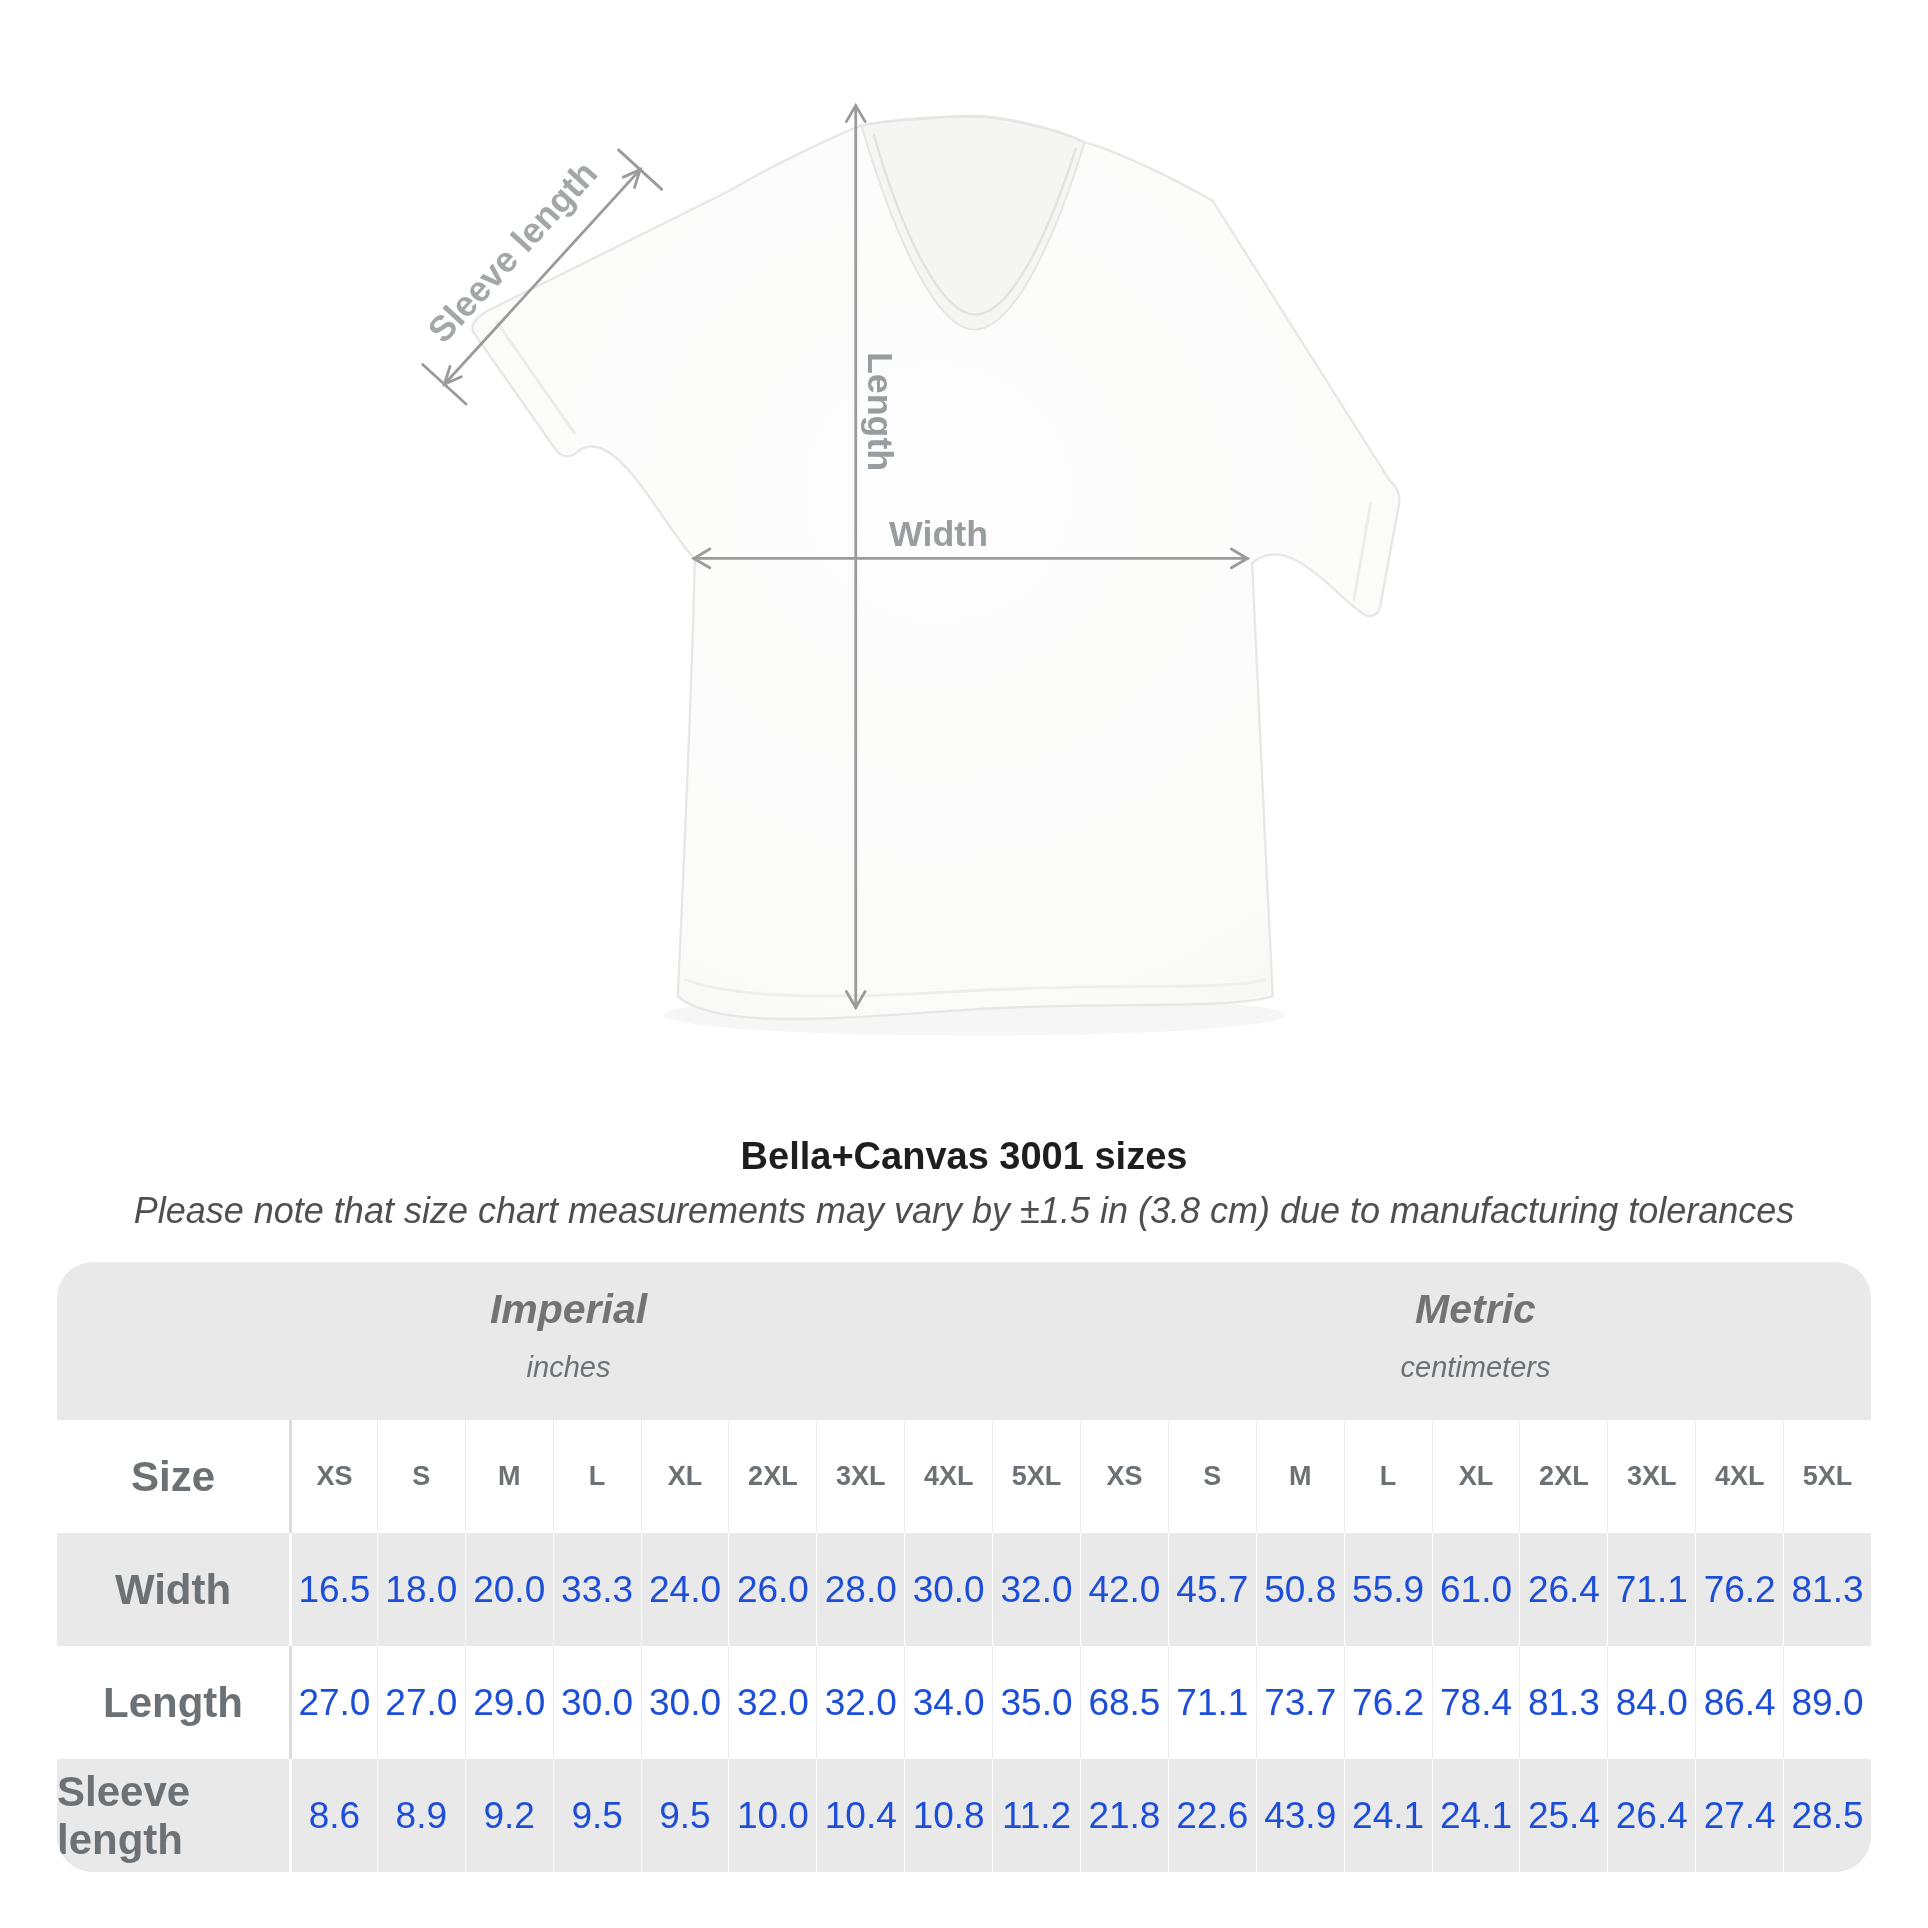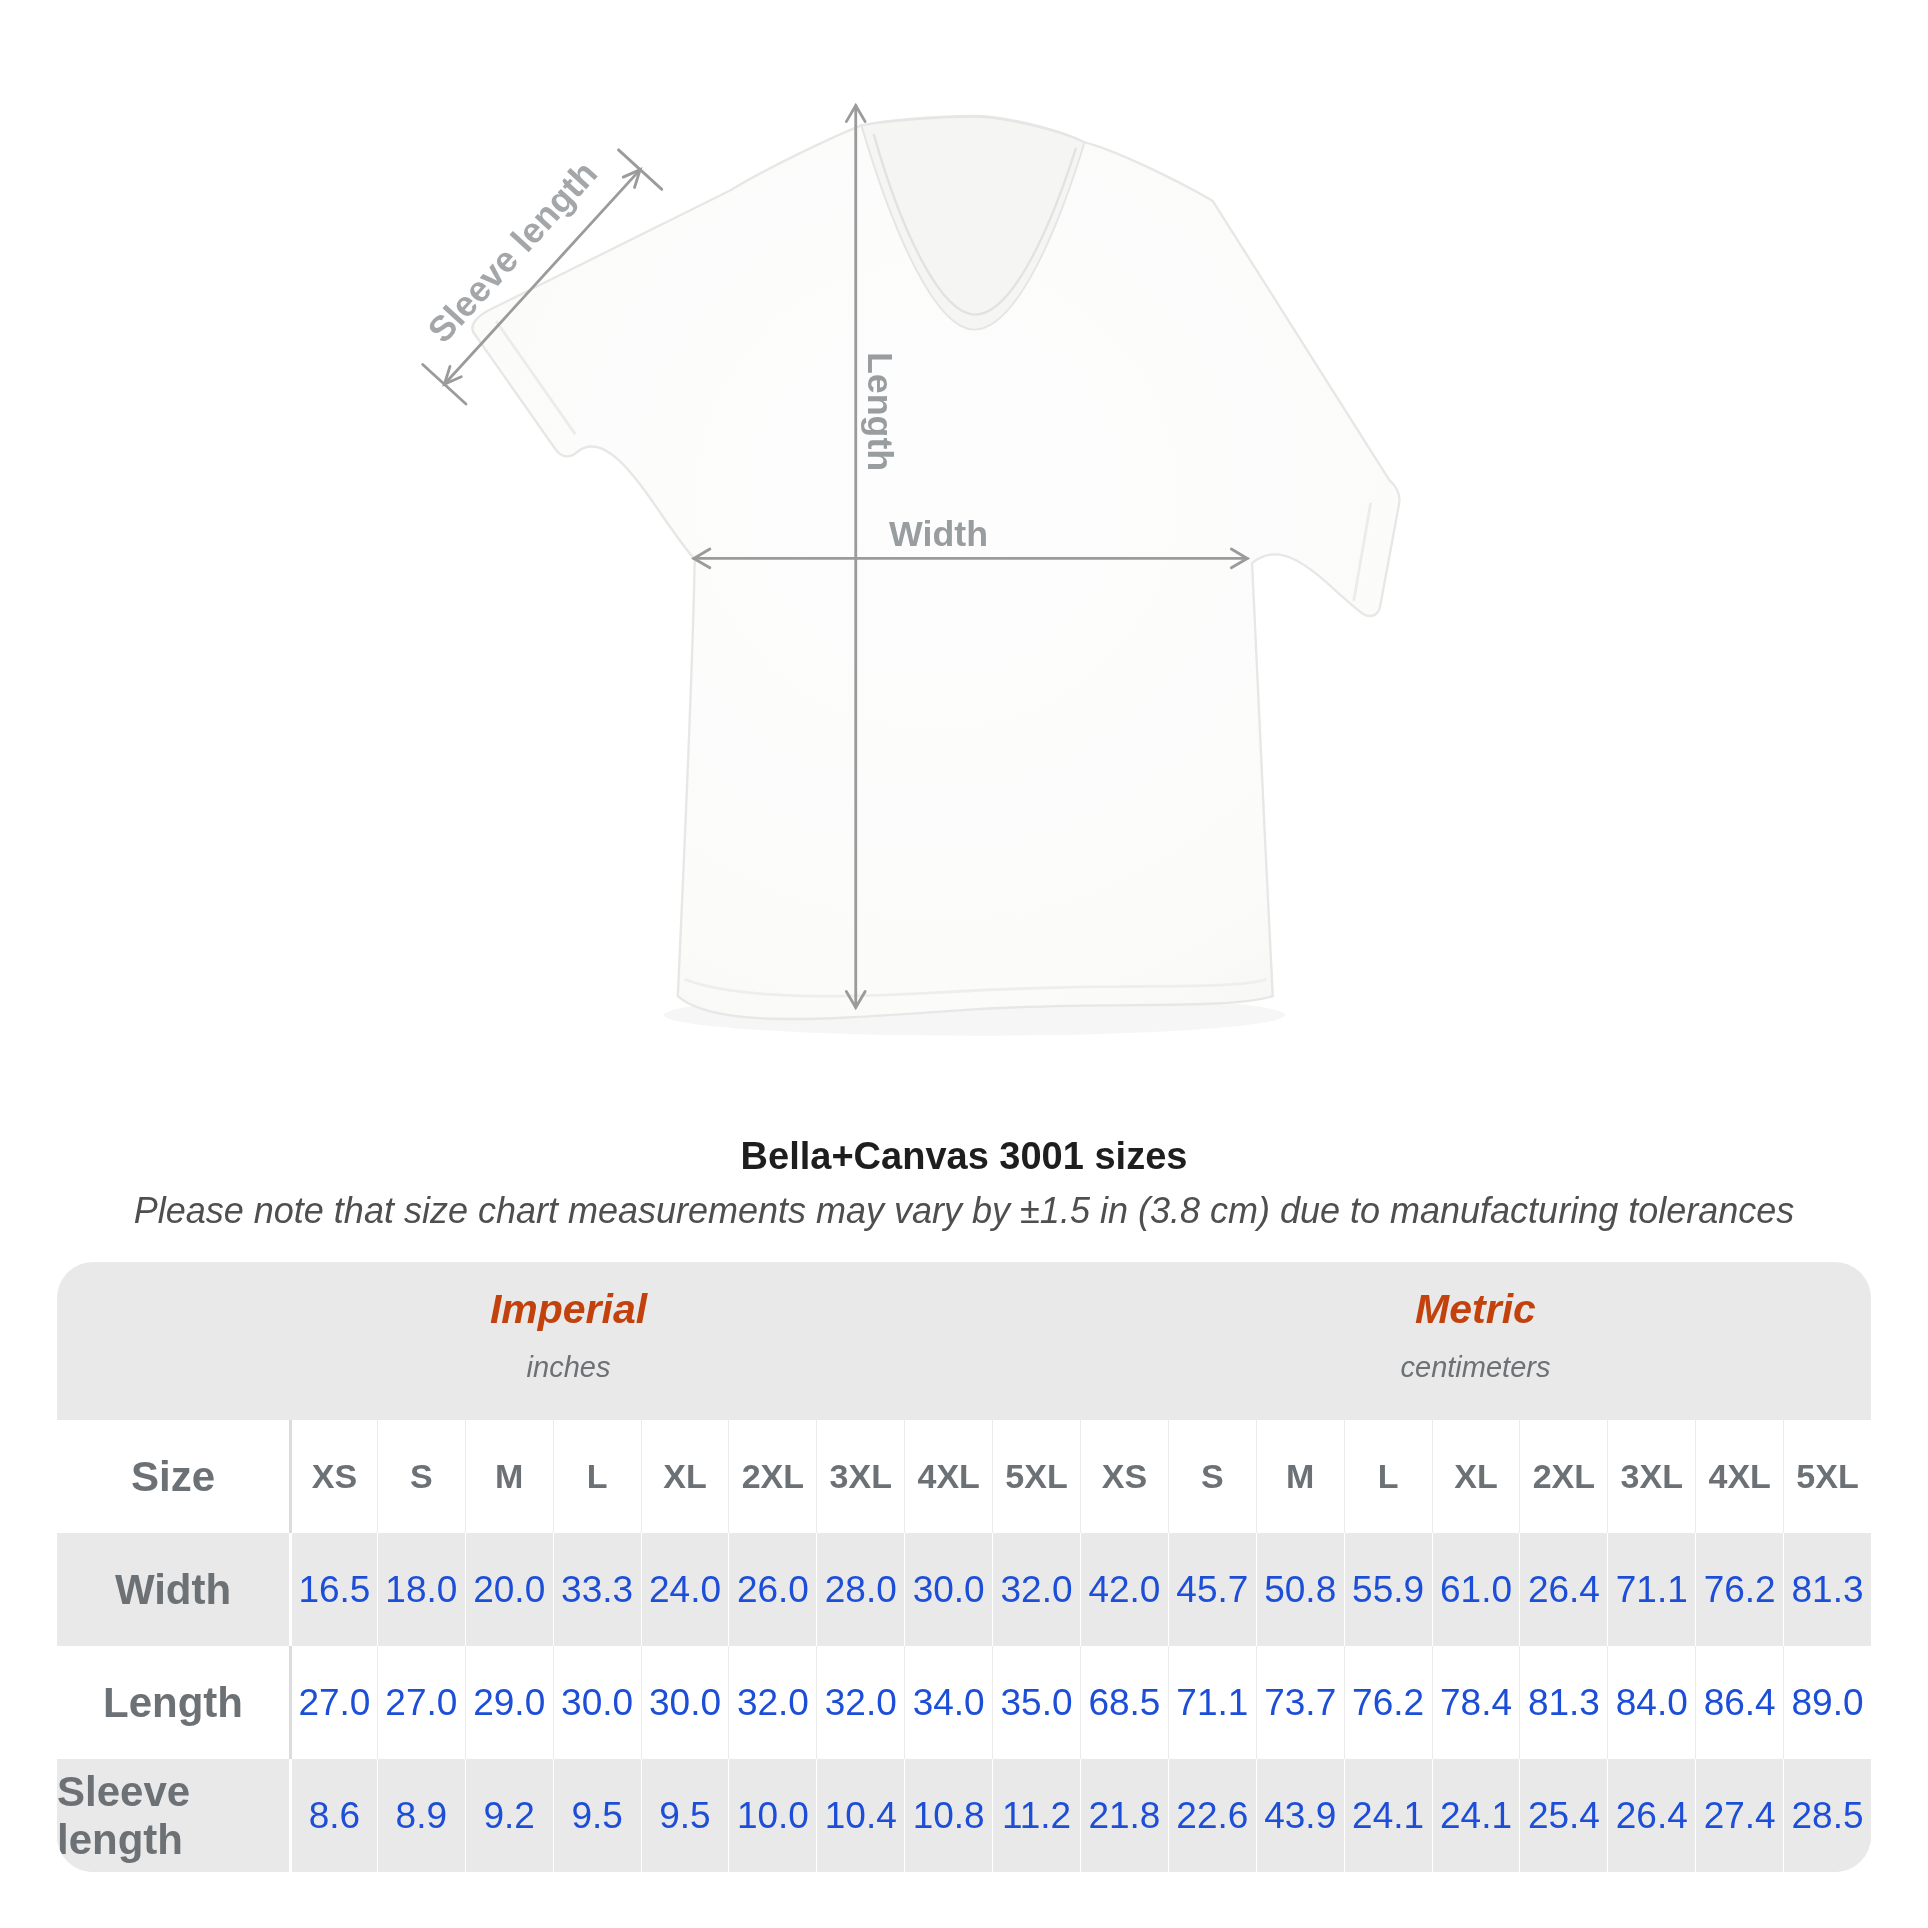--- a/index.html
+++ b/index.html
@@ -17,29 +17,29 @@
             font-style:italic;font-size:36px;color:#4f4f4f;}
 
   
   .tbl{position:absolute;left:57px;top:1262px;width:1814px;height:610px;
        background:#e9e9e9;border-radius:36px;overflow:hidden;}
   .band{display:flex;height:158px;}
   .band-cell{display:flex;flex-direction:column;align-items:center;justify-content:center;
              transform:translateY(-5.6px);}
   .band-cell.imp{flex:0 0 1023px;}
   .band-cell.met{flex:1;}
-  .unit-name{font-size:41px;font-weight:bold;font-style:italic;color:#c2410c;}
+  .unit-name{font-size:41px;font-weight:bold;font-style:italic;color:#737373;}
   .unit-sub{font-size:29px;font-style:italic;color:#6c7175;margin-top:18px;}
 
   .trow{display:grid;grid-template-columns:232px repeat(18,1fr);height:113px;}
   .row-white{--bg:#ffffff;--sep:#ebebeb;--lsep:#dcdcdc;}
   .row-gray{--bg:#e9e9e9;--sep:#ffffff;--lsep:#ffffff;}
   .cell{background:var(--bg);display:flex;align-items:center;justify-content:center;}
   .cell.lbl{font-size:42px;font-weight:bold;color:#6c7175;}
-  .cell.head{font-size:34px;font-weight:bold;color:#6c7175;border-left:1.9px solid var(--sep);}
+  .cell.head{font-size:27px;font-weight:bold;color:#6c7175;border-left:1.9px solid var(--sep);}
   .cell.val{font-size:37px;color:#1d4ed8;border-left:1.9px solid var(--sep);}
   .cell.c-first{border-left-width:3.8px;border-left-color:var(--lsep);}
   .row-gray .cell.c-first{border-left-color:#ffffff;}
 </style>
 </head>
 <body>
 
 <div class="page">
 
   <div class="diagram">

